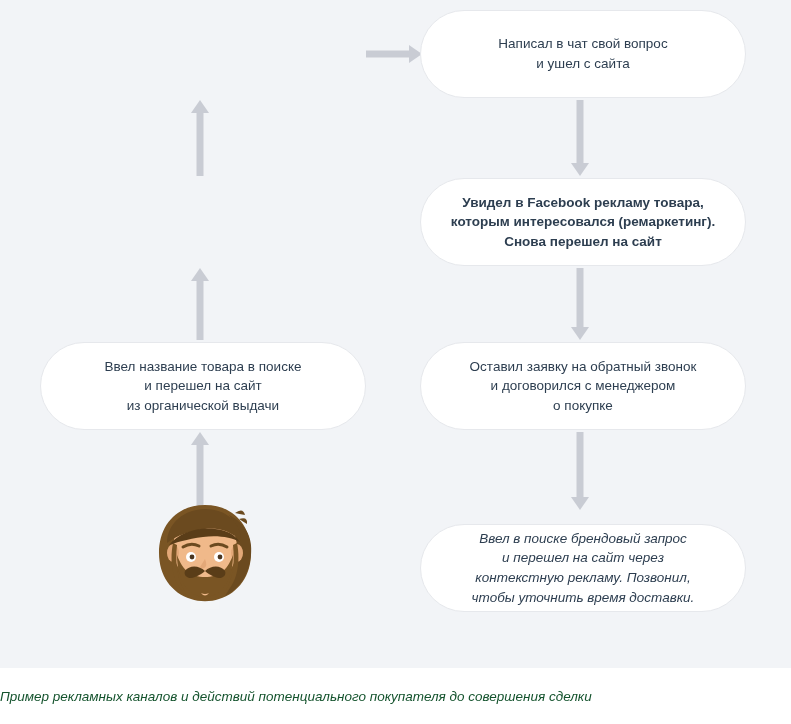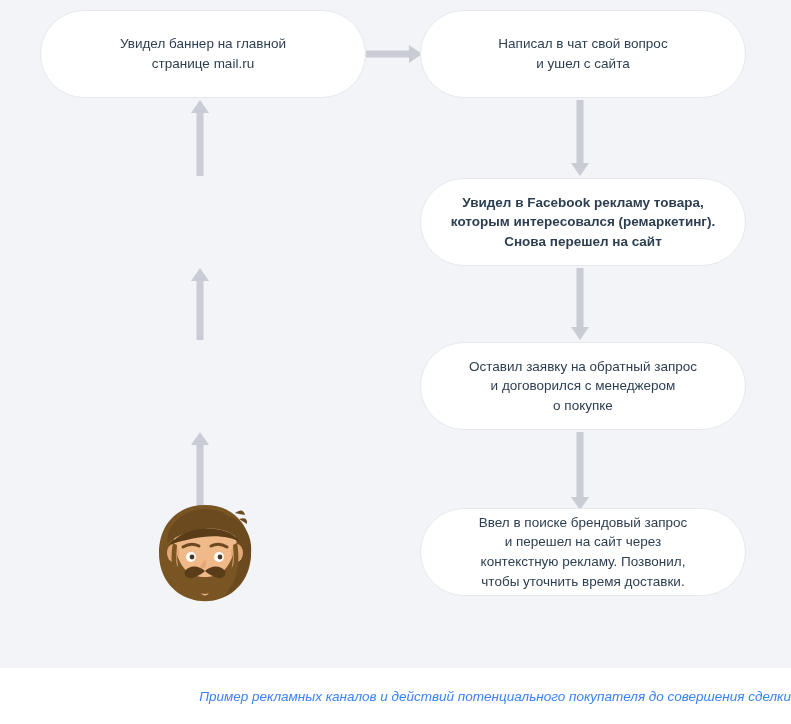--- a/index.html
+++ b/index.html
@@ -45,21 +45,21 @@
     padding: 6px 26px;
     white-space: pre-line;
   }
 
   .col-left  { left: 40px;  width: 326px; }
   .col-right { left: 420px; width: 326px; }
 
   .row1 { top: 10px;  height: 88px; }
   .row2 { top: 178px; height: 88px; font-weight: bold; }
   .row3 { top: 342px; height: 88px; }
-  .row4 { top: 508px; height: 88px; }
+  .row4 { top: 524px; height: 88px; font-style: italic; }
 
   
   .connector { position: absolute; }
 
   
   .v-shaft {
     position: absolute;
     width: 7px;
     background: #c9ccd4;
     left: 50%;
@@ -110,22 +110,22 @@
 
   
   #caption {
     position: absolute;
     left: 0;
     top: 668px;
     width: 791px;
     height: 56px;
     display: flex;
     align-items: center;
-    justify-content: flex-end;
-    color: #3b82f6;
+    justify-content: flex-start;
+    color: #14532d;
     font-size: 13.5px;
     font-style: italic;
     font-family: "Liberation Sans", sans-serif;
   }
 </style>
 </head>
 <body>
 
 <div id="canvas">
 
@@ -159,33 +159,34 @@
   <div class="connector" style="left:559px; top:268px; width:42px; height:72px;">
     <div class="v-shaft" style="top:0; bottom:12px;"></div>
     <div class="v-head down"></div>
   </div>
 
   <div class="connector" style="left:559px; top:432px; width:42px; height:78px;">
     <div class="v-shaft" style="top:0; bottom:12px;"></div>
     <div class="v-head down"></div>
   </div>
 
-  <div class="node col-left row1">Увидел баннер на главной
-странице mail.ru</div>
 
   <div class="node col-right row1">Написал в чат свой вопрос
 и ушел с сайта</div>
 
 
   <div class="node col-right row2">Увидел в Facebook рекламу товара,
 которым интересовался (ремаркетинг).
 Снова перешел на сайт</div>
 
-
-  <div class="node col-right row3">Оставил заявку на обратный запрос
+  <div class="node col-left row3">Ввел название товара в поиске
+и перешел на сайт
+из органической выдачи</div>
+
+  <div class="node col-right row3">Оставил заявку на обратный звонок
 и договорился с менеджером
 о покупке</div>
 
   <div class="node col-right row4">Ввел в поиске брендовый запрос
 и перешел на сайт через
 контекстную рекламу. Позвонил,
 чтобы уточнить время доставки.</div>
 
   <svg id="avatar" viewBox="0 0 124 116">
 

